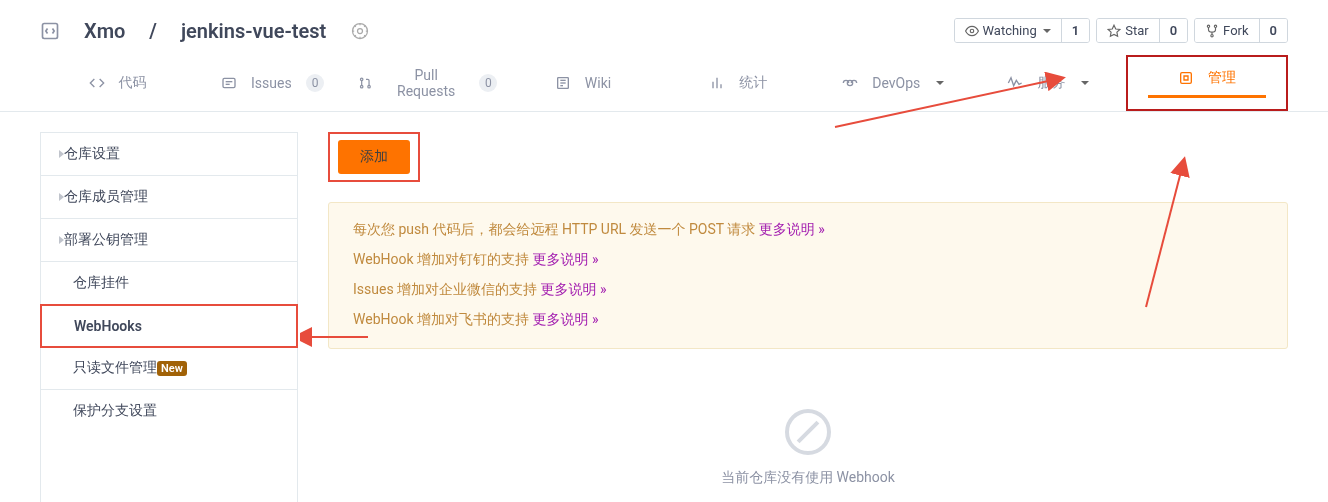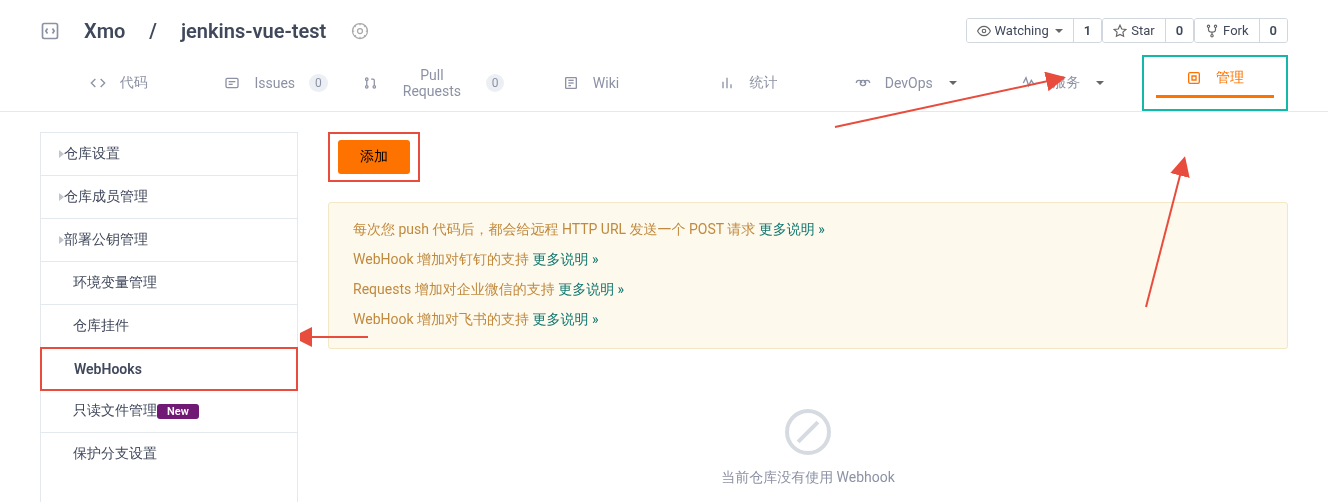--- a/index.html
+++ b/index.html
@@ -24,20 +24,21 @@
       gap: 24px;
       font-size: 20px;
       font-weight: 600;
       color: #40485b;
     }
     .repo-title svg { width: 20px; height: 20px; }
     .gear-badge { width: 18px; height: 18px; color: #888; }
     
     .repo-actions {
       display: flex;
+      gap: 6px;
       padding-left: 8px;
     }
     .action-group {
       display: flex;
       border: 1px solid #d0d7de;
       border-radius: 3px;
       overflow: hidden;
       font-size: 13px;
     }
     .action-btn {
@@ -91,21 +92,21 @@
       justify-content: center;
       min-width: 18px;
       height: 18px;
       padding: 0 6px;
       border-radius: 9px;
       background: #eceff3;
       color: #8c92a4;
       font-size: 12px;
     }
     .nav-tab svg { width: 16px; height: 16px; }
-    .red-box-manage { border: 2px solid #14b8a6; padding: 4px 12px; }
+    .red-box-manage { border: 2px solid #b91c1c; padding: 4px 20px; }
     
     
     .body-wrap {
       display: flex;
       padding: 20px 40px;
       gap: 30px;
       position: relative;
     }
     
     
@@ -127,45 +128,45 @@
     .sidebar-item .chev {
       width: 0; height: 0;
       border-top: 4px solid transparent;
       border-bottom: 4px solid transparent;
       border-left: 5px solid #c0c4cc;
     }
     .sidebar-item.indent { padding-left: 32px; }
     .sidebar-item.active { font-weight: 600; color: #40485b; }
     .sidebar-item.highlight { border: 2px solid #e74c3c; margin: -1px; }
     .new-badge {
-      background: #701a75;
+      background: #a16207;
       color: #fff;
       font-size: 11px;
-      padding: 1px 10px;
+      padding: 1px 4px;
       border-radius: 3px;
       font-weight: 600;
     }
     
     
     .main { flex: 1; }
     .main-header {
       display: flex;
       justify-content: space-between;
       align-items: center;
       margin-bottom: 20px;
     }
     .main-title {
       font-size: 18px;
       font-weight: 600;
       color: #40485b;
     }
     .add-btn-wrap { border: 2px solid #e74c3c; padding: 6px 8px; }
     .add-btn {
       background: #fe7300;
-      color: #000000;
+      color: #404040;
       border: none;
       padding: 8px 22px;
       border-radius: 3px;
       cursor: pointer;
       font-size: 14px;
     }
     
     .info-box {
       background: #fef9ed;
       border: 1px solid #f3e7c6;
@@ -173,21 +174,21 @@
       padding: 18px 24px;
       margin-bottom: 30px;
     }
     .info-line {
       margin-bottom: 12px;
       color: #c08a3e;
       font-size: 14px;
     }
     .info-line:last-child { margin-bottom: 1px; }
     .info-link {
-      color: #0f766e;
+      color: #a21caf;
       cursor: pointer;
     }
     
     .empty-state {
       text-align: center;
       padding: 30px 0;
       color: #8c92a4;
     }
     .empty-icon {
       width: 46px;
@@ -347,23 +348,20 @@
     </div>
     <div class="sidebar-item">
       <span class="chev"></span>
       <span>仓库成员管理</span>
     </div>
     <div class="sidebar-item">
       <span class="chev"></span>
       <span>部署公钥管理</span>
     </div>
     <div class="sidebar-item indent">
-      <span>环境变量管理</span>
-    </div>
-    <div class="sidebar-item indent">
       <span>仓库挂件</span>
     </div>
     <div class="sidebar-item indent active highlight">
       <span>WebHooks</span>
     </div>
     <div class="sidebar-item indent">
       <span>只读文件管理</span>
       <span class="new-badge">New</span>
     </div>
     <div class="sidebar-item indent">
@@ -381,21 +379,21 @@
     <div class="info-box">
       <div class="info-line">
         <span>每次您 push 代码后，都会给远程 HTTP URL 发送一个 POST 请求 </span>
         <span class="info-link">更多说明 »</span>
       </div>
       <div class="info-line">
         <span>WebHook 增加对钉钉的支持 </span>
         <span class="info-link">更多说明 »</span>
       </div>
       <div class="info-line">
-        <span>Requests 增加对企业微信的支持 </span>
+        <span>Issues 增加对企业微信的支持 </span>
         <span class="info-link">更多说明 »</span>
       </div>
       <div class="info-line">
         <span>WebHook 增加对飞书的支持 </span>
         <span class="info-link">更多说明 »</span>
       </div>
     </div>
 
     <div class="empty-state">
       <div class="empty-icon"></div>

